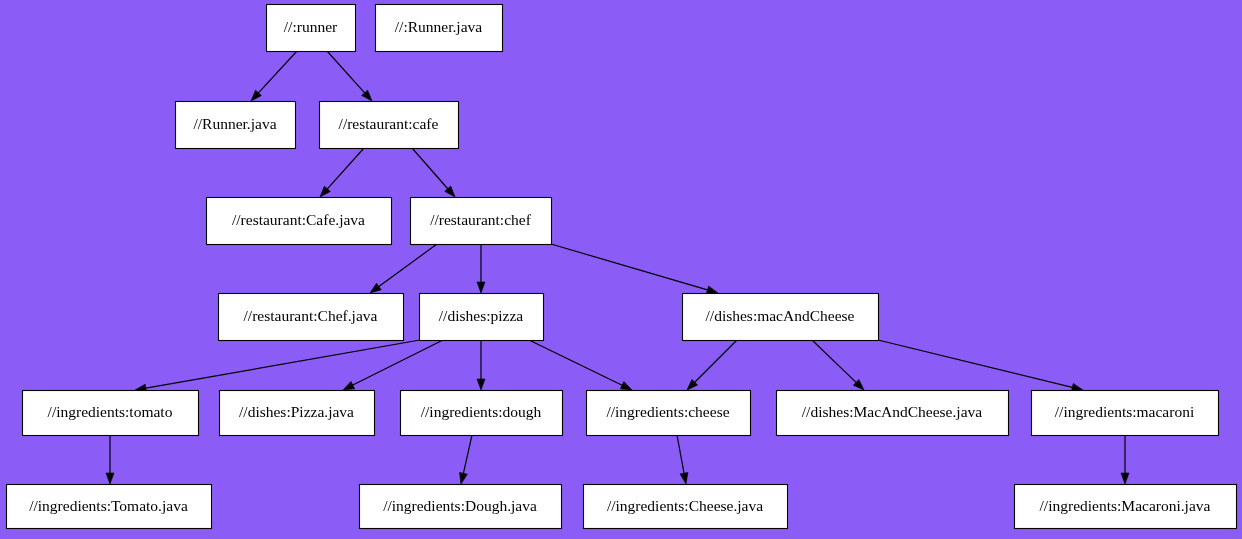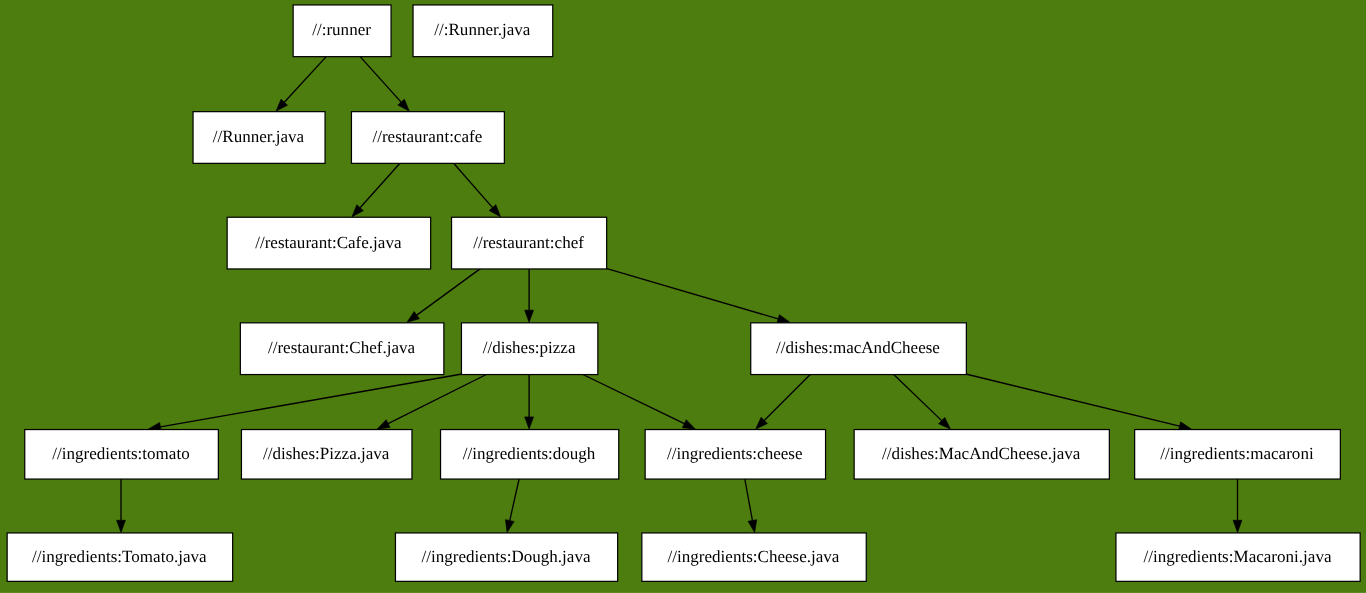--- a/index.html
+++ b/index.html
@@ -4,21 +4,21 @@
 <style>
   html, body {
     margin: 0;
     padding: 0;
     background: #ffffff;
   }
   #graph-root {
     position: relative;
     width: 1242px;
     height: 539px;
-    background: #4d7c0f;
+    background: #8b5cf6;
     font-family: "Liberation Serif", "DejaVu Serif", serif;
     overflow: hidden;
   }
   svg#graph-canvas {
     position: absolute;
     top: 0;
     left: 0;
     width: 1242px;
     height: 539px;
     display: block;

